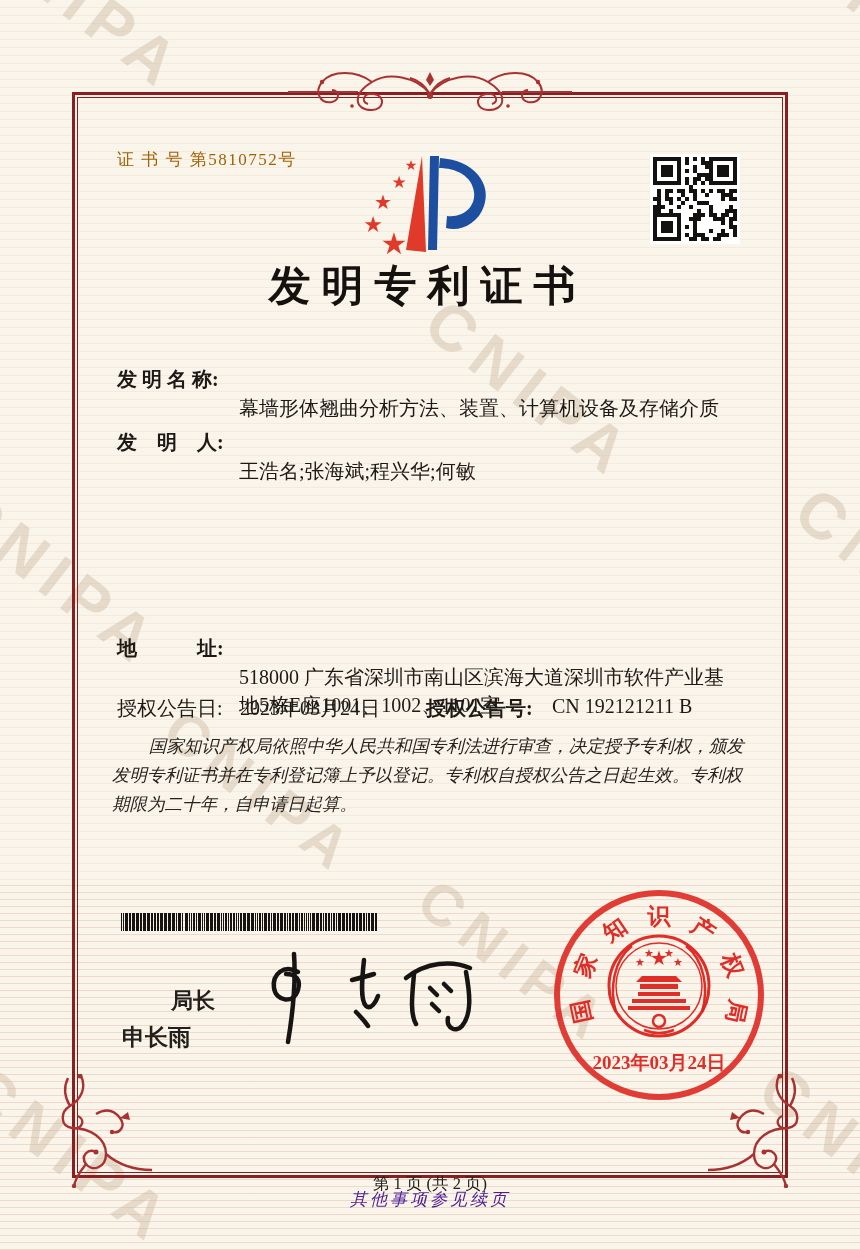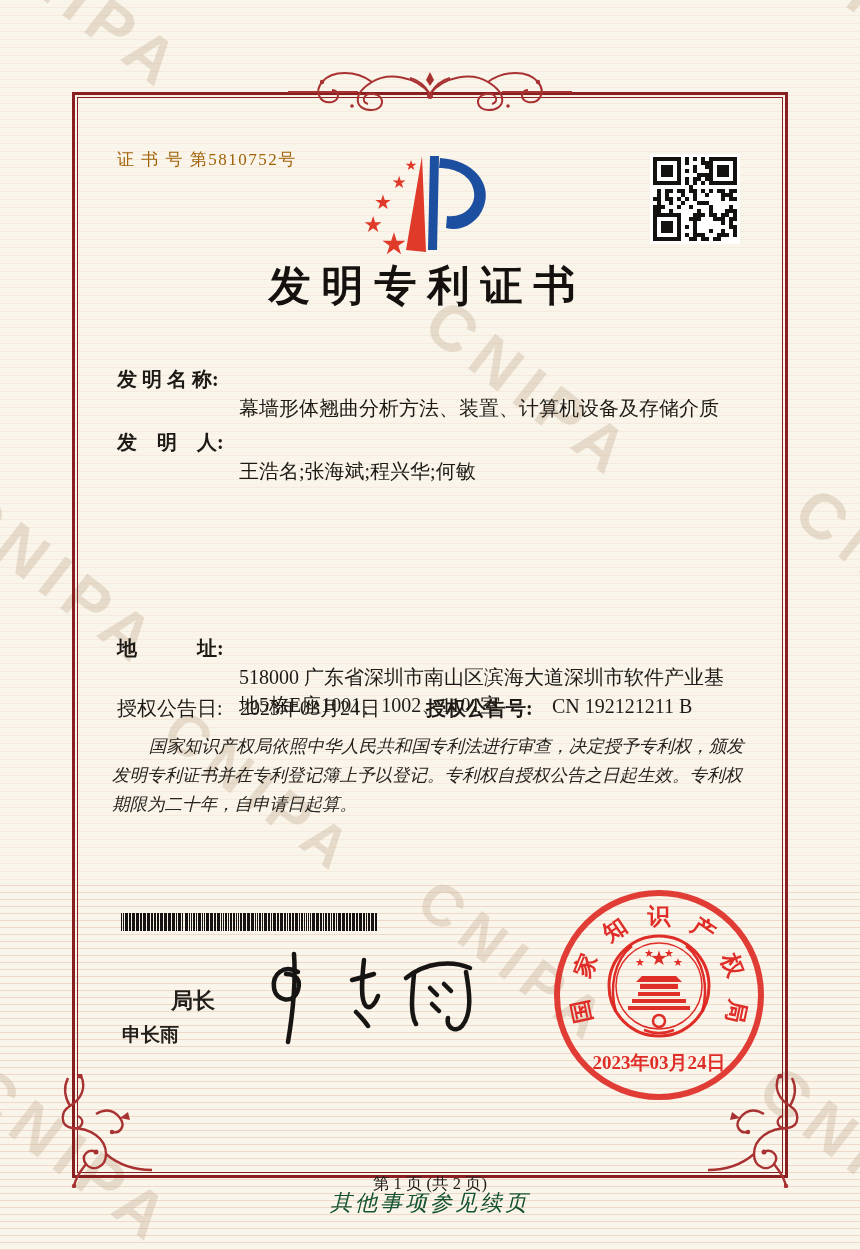--- a/index.html
+++ b/index.html
@@ -65,21 +65,21 @@
   .legal p{margin:0 0 9px 0;text-indent:2.1em;}
   .barcode{position:absolute;left:121px;top:913px;}
   .sig-title{
     position:absolute;left:136px;top:986px;
     font-family:"Liberation Sans","DejaVu Sans",sans-serif;
     font-size:22px;font-weight:600;color:#23201c;margin-left:35px;
   }
   .sig-name{
     position:absolute;left:122px;top:1022px;
     font-family:"Liberation Sans","DejaVu Sans",sans-serif;
-    font-size:19px;font-weight:600;color:#23201c;
+    font-size:23px;font-weight:600;color:#23201c;
   }
   .sig-hand{position:absolute;left:256px;top:948px;}
   .seal{position:absolute;left:554px;top:890px;width:210px;height:210px;z-index:4;}
   .seal-ring{
     position:absolute;inset:0;border-radius:50%;
     border:6px solid rgba(221,35,30,0.88);box-sizing:border-box;
   }
   .seal-char{
     position:absolute;left:50%;top:50%;
     font-size:23px;font-weight:bold;color:rgba(221,35,30,0.95);
@@ -89,21 +89,21 @@
   .seal-date{
     position:absolute;left:0;right:0;top:160px;text-align:center;
     font-size:19px;font-weight:bold;color:rgba(221,35,30,0.95);
   }
   .footer-page{
     position:absolute;left:0;right:0;top:1132px;text-align:center;
     font-size:16.5px;color:#23201c;margin-top:41px;
   }
   .footer-note{
     position:absolute;left:0;right:0;top:1188px;text-align:center;
-    font-size:22px;font-style:italic;letter-spacing:3px;color:#14532d;
+    font-size:17px;font-style:italic;letter-spacing:3px;color:#4c1d95;
   }
 </style>
 </head>
 <body>
 
 <div class="waves-top"></div>
 <div class="waves-bottom"></div>
 
 <div class="wm" style="left:-42px;top:-36px;">CNIPA</div>
 <div class="wm" style="left:742px;top:-44px;">CNIPA</div>

